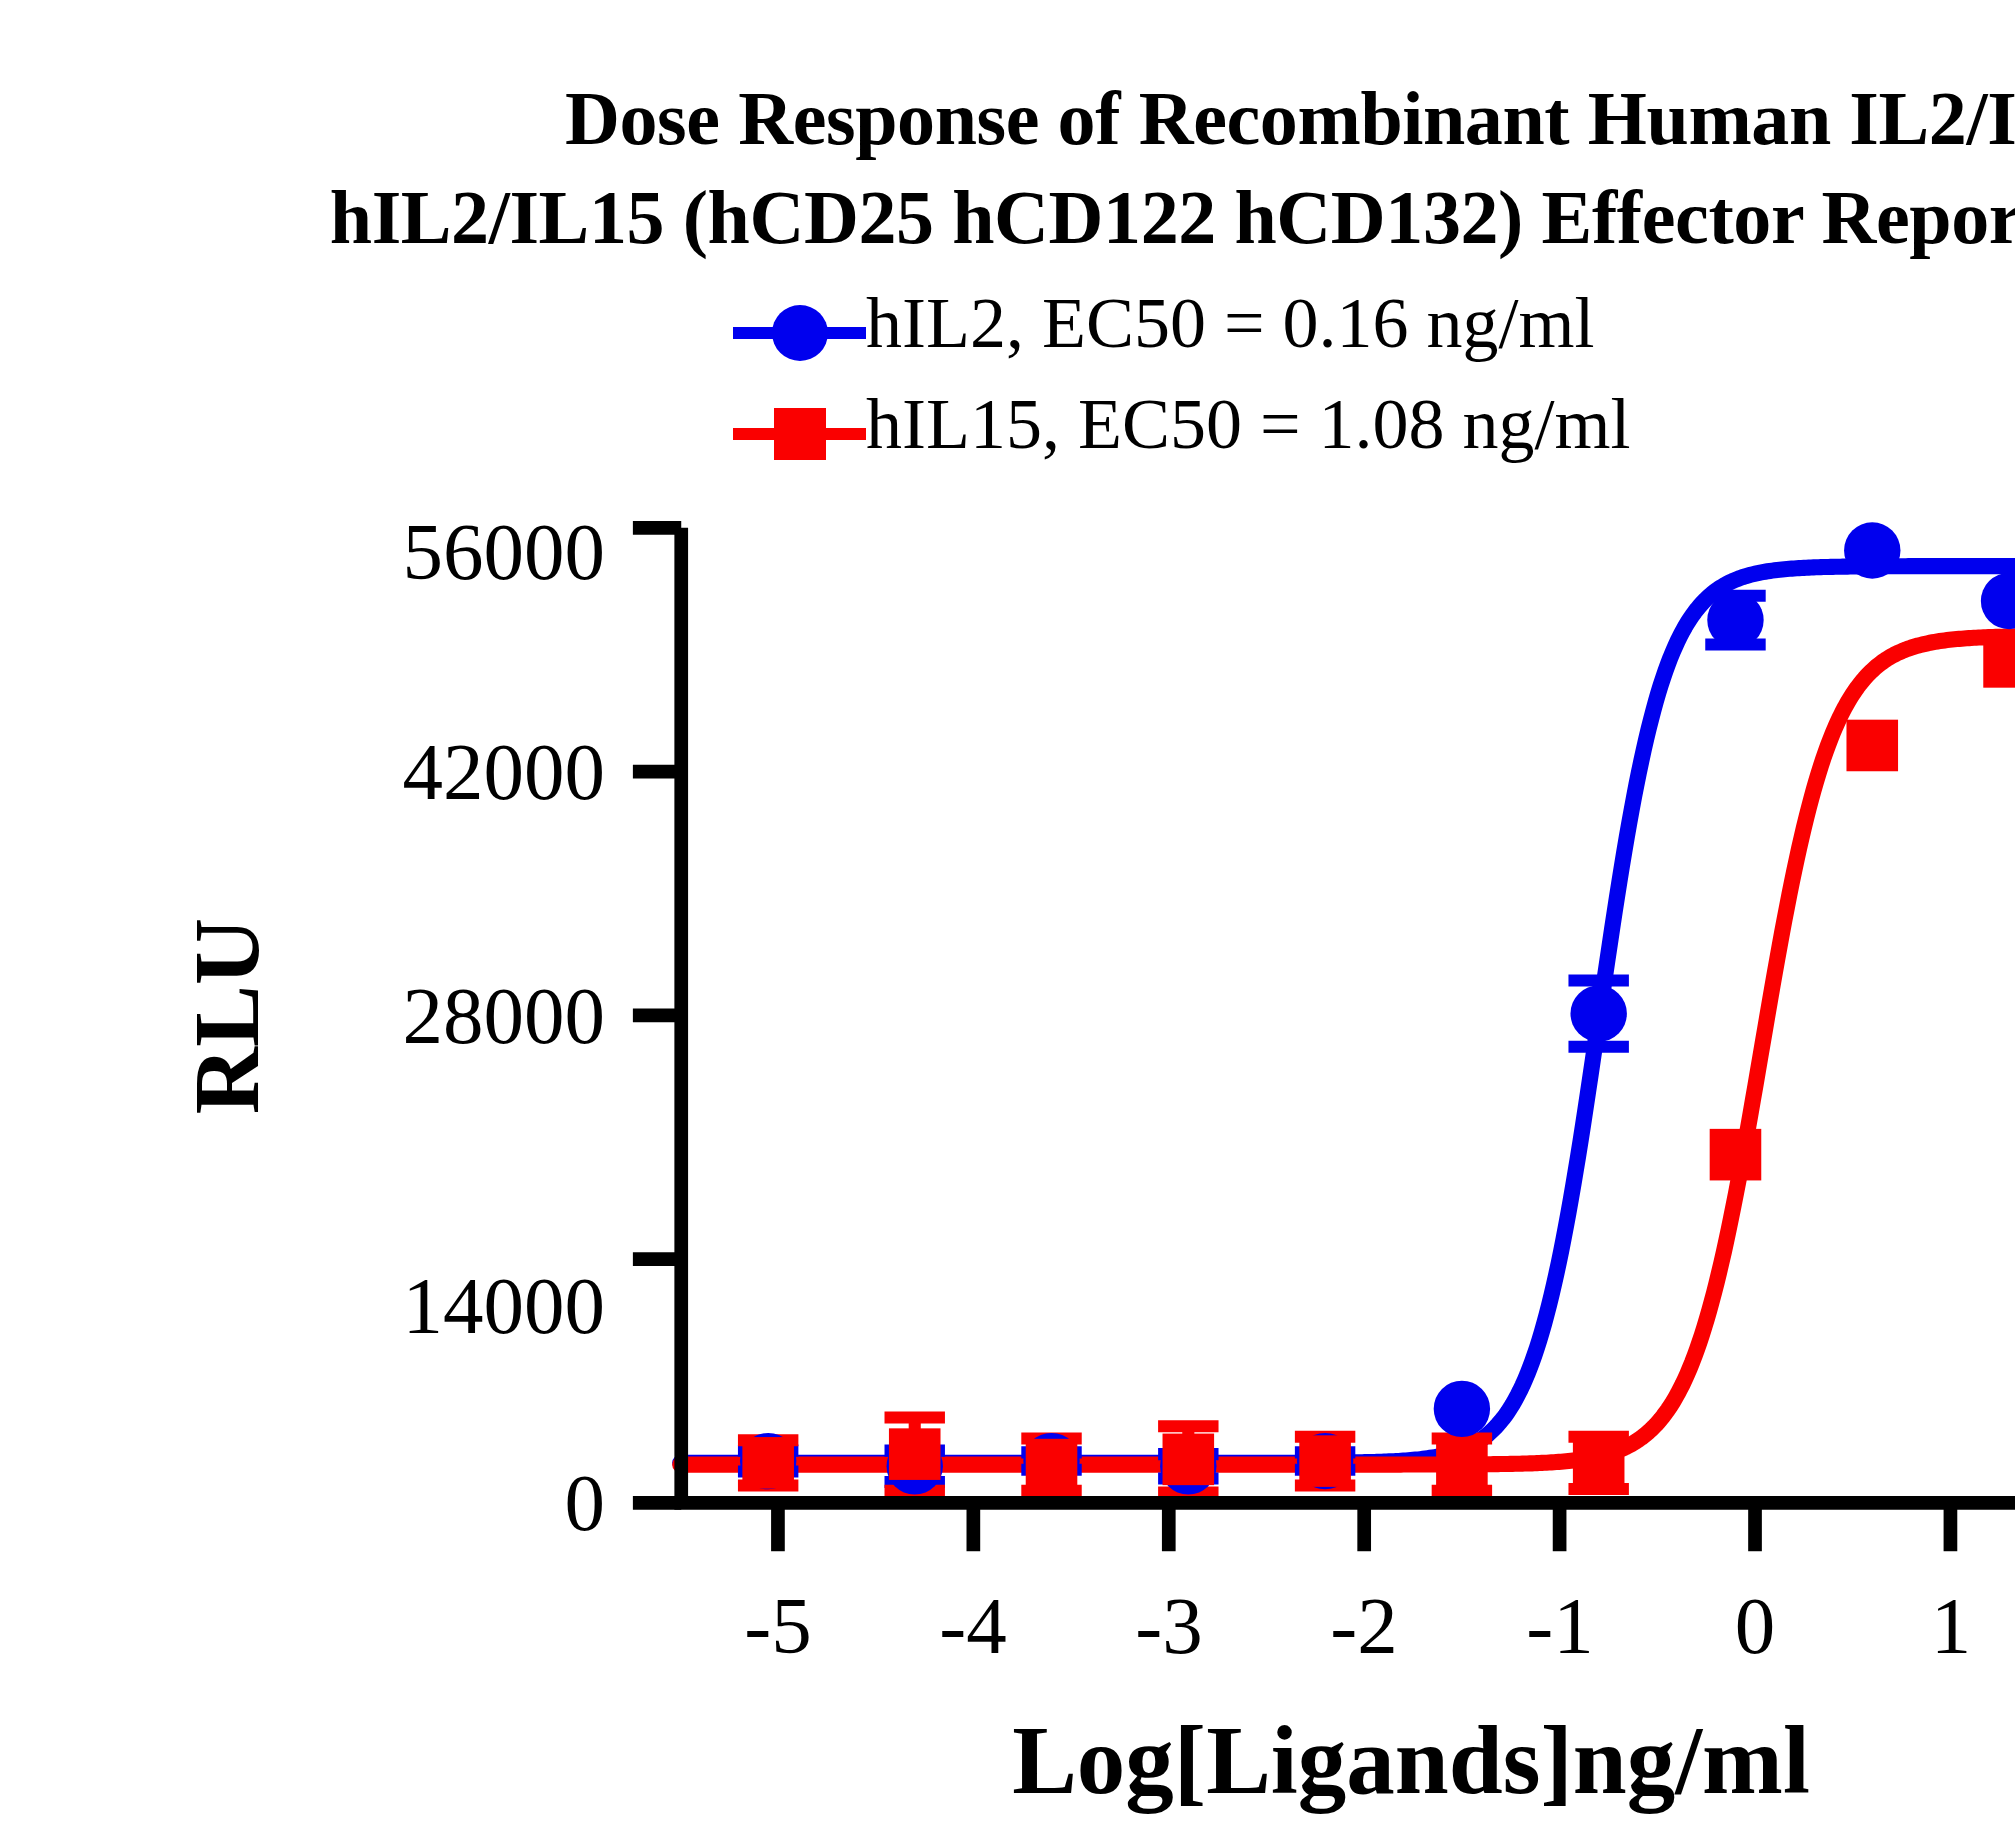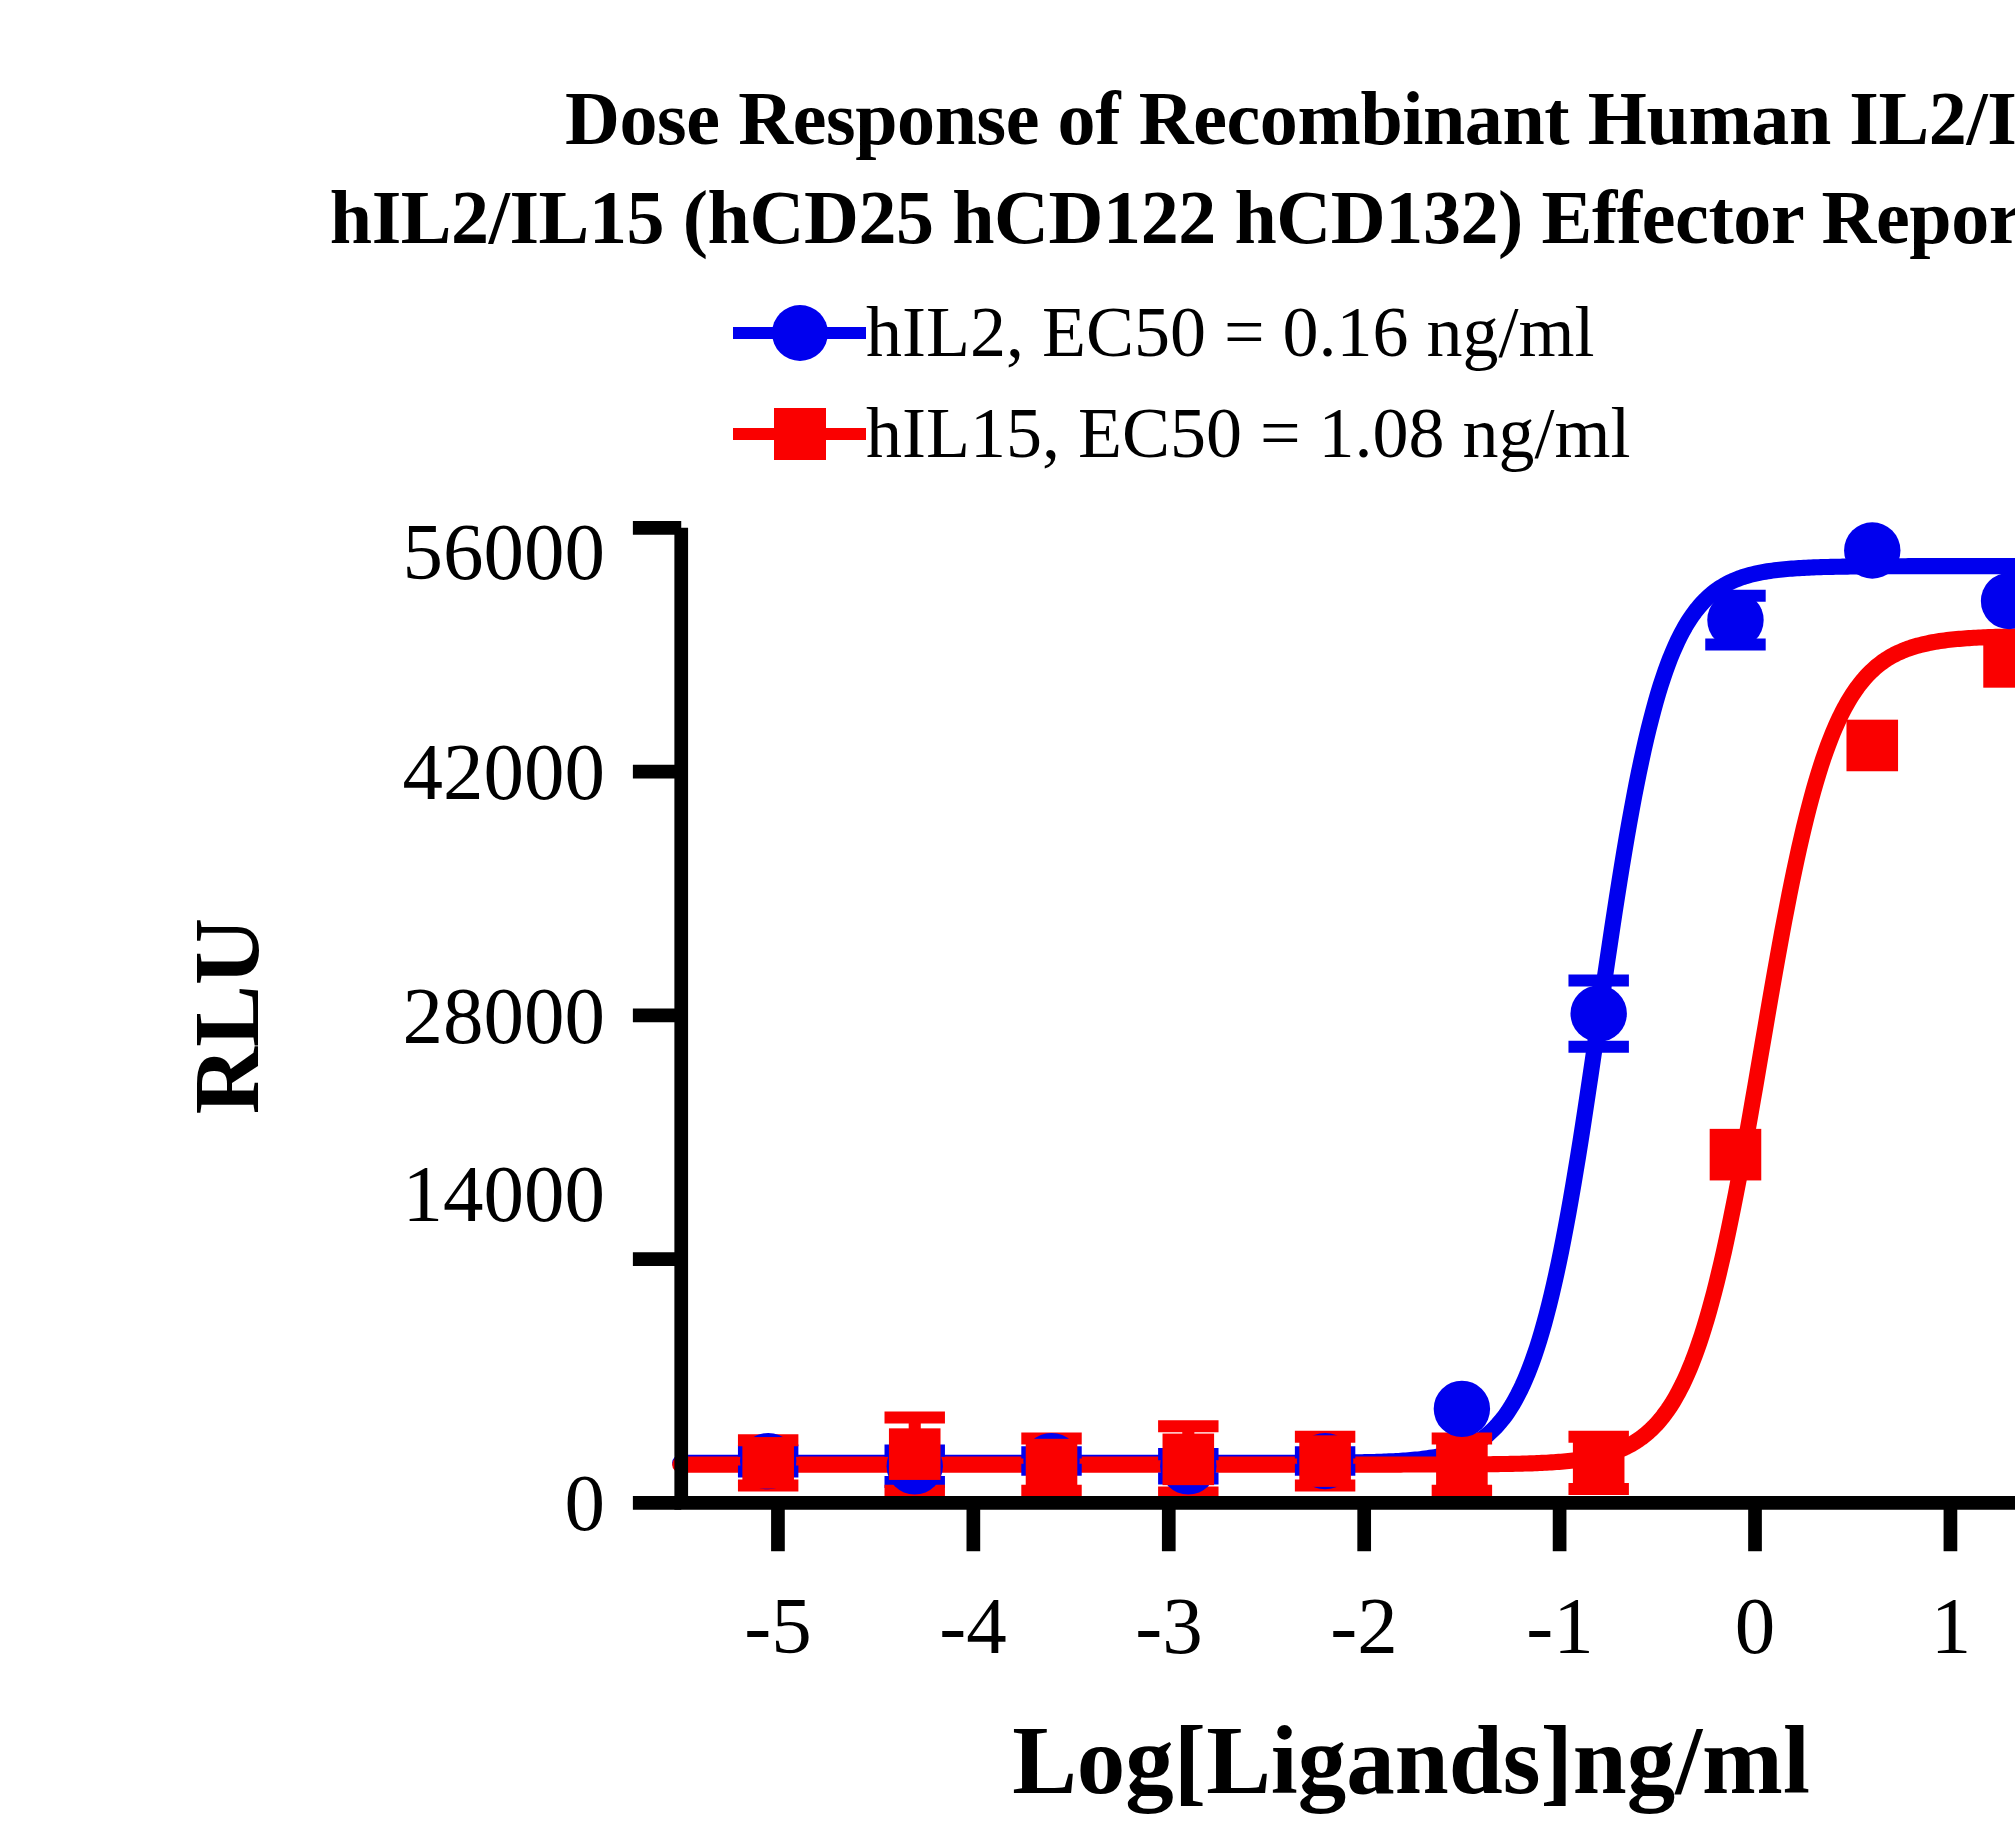--- a/index.html
+++ b/index.html
@@ -19,21 +19,21 @@
   .title-line{
     font-size:76px;font-weight:bold;line-height:1.30;
     letter-spacing:-0.4px;white-space:nowrap;
   }
 
   
   #legend{
     position:absolute;left:733px;top:282px;
   }
   .legend-row{
-    display:flex;align-items:center;height:101px;
+    display:flex;align-items:flex-start;height:101px;
   }
   .legend-marker-wrap{
     width:133px;height:101px;position:relative;flex:0 0 133px;
   }
   .legend-line{
     position:absolute;left:0;top:50%;transform:translateY(-50%);
     width:133px;height:12px;
   }
   .legend-sym{
     position:absolute;left:50%;top:50%;transform:translate(-50%,-50%);
@@ -212,21 +212,21 @@
           <line x1="2900" y1="3730" x2="2900" y2="3850" stroke="#000" stroke-width="34"></line>
           <line x1="3385" y1="3730" x2="3385" y2="3850" stroke="#000" stroke-width="34"></line>
           <line x1="3870" y1="3730" x2="3870" y2="3850" stroke="#000" stroke-width="34"></line>
           <line x1="4355" y1="3730" x2="4355" y2="3850" stroke="#000" stroke-width="34"></line>
           <line x1="4840" y1="3730" x2="4840" y2="3850" stroke="#000" stroke-width="34"></line>
           <line x1="5325" y1="3730" x2="5325" y2="3850" stroke="#000" stroke-width="34"></line>
         </g>
     </svg>
     <div id="ytick-labels">
         <div class="tick-label-y" style="right: 2183px; top: 1503px;">0</div>
-        <div class="tick-label-y" style="right: 2183px; top: 1194px;">14000</div>
+        <div class="tick-label-y" style="right: 2183px; top: 1306px;">14000</div>
         <div class="tick-label-y" style="right: 2183px; top: 1016px; margin-left: 32px;">28000</div>
         <div class="tick-label-y" style="right: 2183px; top: 772px;">42000</div>
         <div class="tick-label-y" style="right: 2183px; top: 528px; margin-top: 24px;">56000</div>
       </div>
     <div id="xtick-labels">
         <div class="tick-label-x" style="left: 778px; top: 1580px;">-5</div>
         <div class="tick-label-x" style="left: 973px; top: 1580px;">-4</div>
         <div class="tick-label-x" style="left: 1169px; top: 1580px;">-3</div>
         <div class="tick-label-x" style="left: 1364px; top: 1580px;">-2</div>
         <div class="tick-label-x" style="left: 1560px; top: 1580px;">-1</div>

